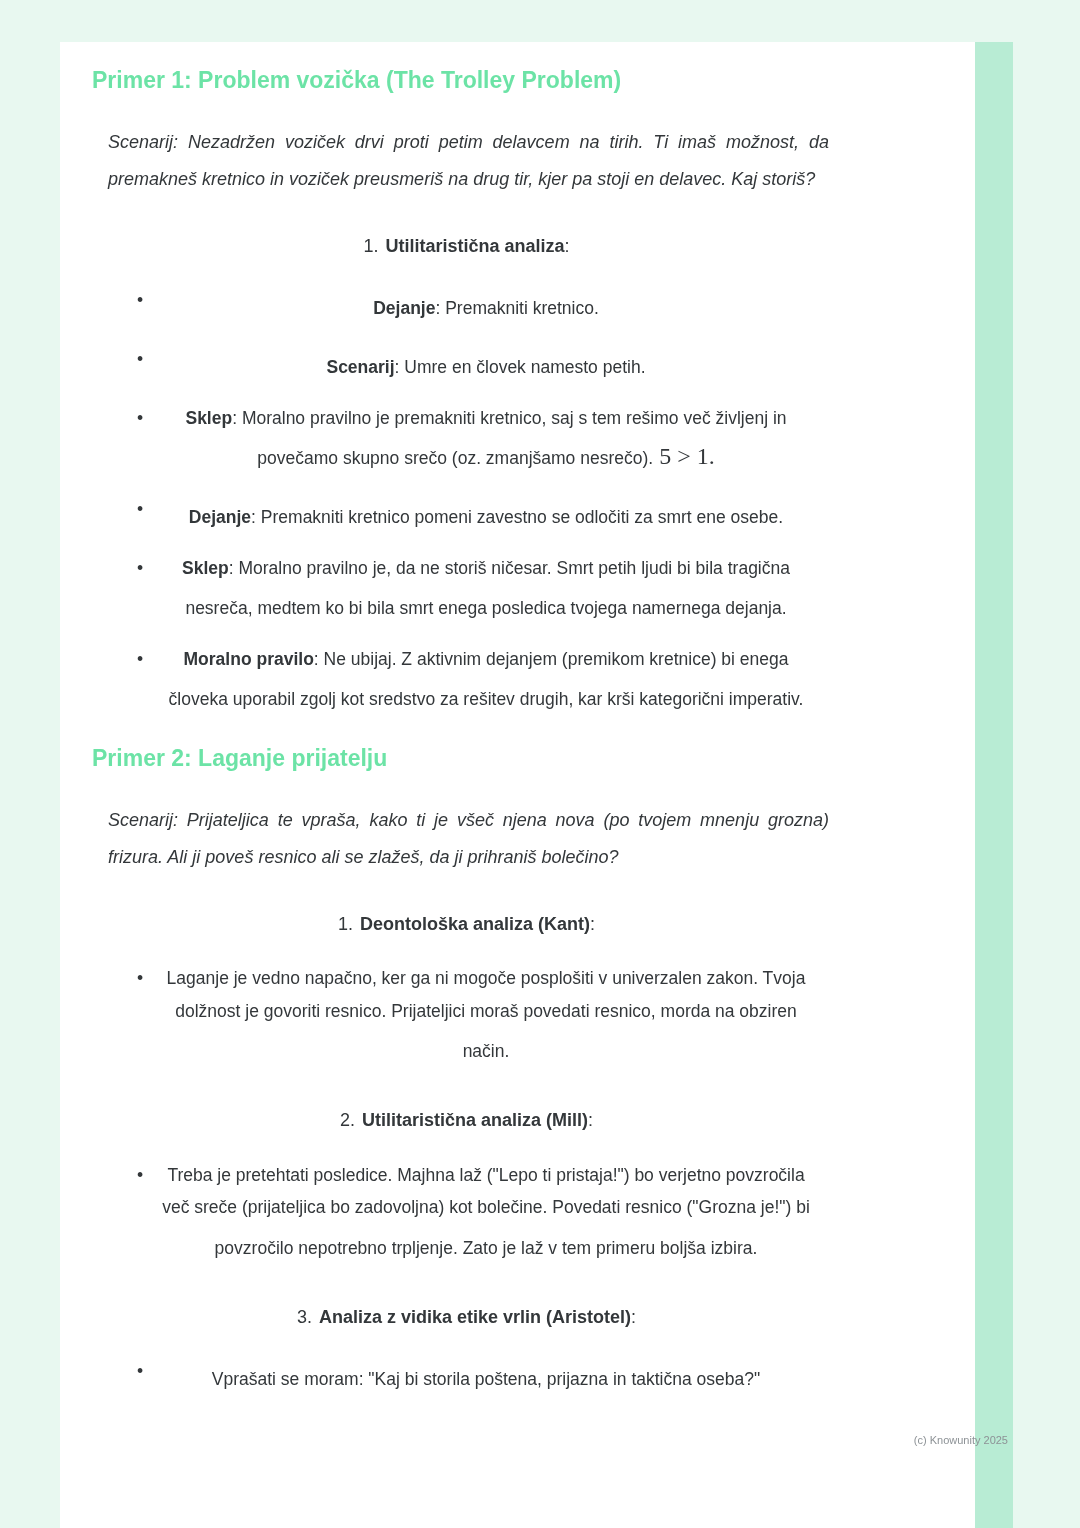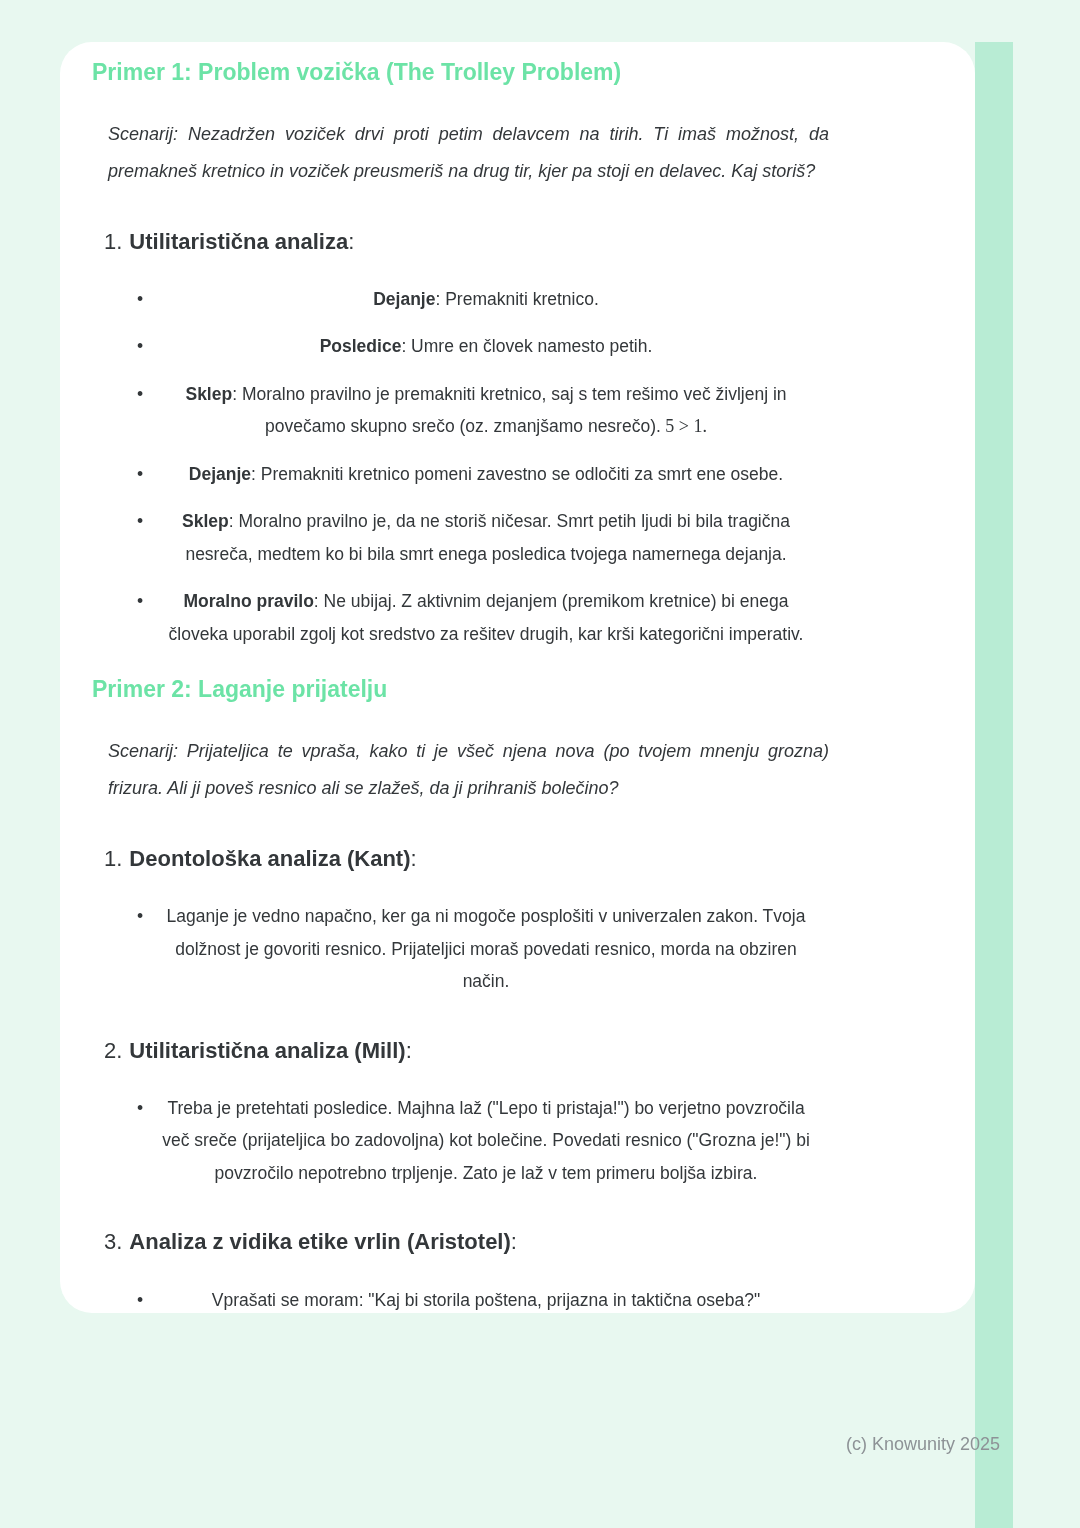--- a/index.html
+++ b/index.html
@@ -14,24 +14,23 @@
   body{font-family:"Liberation Sans",sans-serif;color:var(--text);}
   .viewport{
     position:relative;
     width:1080px;height:1528px;
     background:var(--page-bg);
     overflow:hidden;
   }
   .page{
     position:absolute;
     left:60px;top:42px;
-    width:915px;height:1271px;
+    width:915px;height:1486px;
     background:#ffffff;
-    padding:16px 146px 0 32px;
-    border-radius:32px;
+    padding:24px 146px 0 32px;
   }
   .stripe{
     position:absolute;
     left:975px;top:42px;
     width:38px;height:1486px;
     background:var(--stripe-green);
   }
   .section-title{
     color:var(--heading-green);
     font-size:23px;
@@ -43,23 +42,24 @@
     margin-top:24px;
   }
   .scenario{
     font-style:italic;
     font-size:18px;
     line-height:2.05;
     text-align:justify;
     margin:0 0 34px 16px;
   }
   .num-item{
-    font-size:22px;
+    font-size:18px;
     margin:34px 0 24px 12px;
     line-height:1.6;
+    text-align:center;
   }
   .num-item .num{
     font-weight:400;
     margin-right:7px;
   }
   .b{font-weight:700;}
   .bullets{
     margin-left:64px;
   }
   .bullet{
@@ -72,47 +72,47 @@
   }
   .bullet::before{
     content:"\2022";
     position:absolute;
     left:-19px;
     top:0;
     font-size:17.5px;
   }
   .math{
     font-family:"Liberation Serif",serif;
-    font-size:18px;
+    font-size:24px;
   }
   .footer{
     position:absolute;
     top:1434px;
-    right:80px;
-    font-size:18px;
+    right:72px;
+    font-size:11px;
     color:var(--footer-gray);
     z-index:2;
   }
 </style>
 </head>
 <body>
 
 <div class="viewport">
   <div class="stripe"></div>
 
   <div class="page">
 
     <h2 class="section-title">Primer 1: Problem vozička (The Trolley Problem)</h2>
 
     <p class="scenario">Scenarij: Nezadržen voziček drvi proti petim delavcem na tirih. Ti imaš možnost, da premakneš kretnico in voziček preusmeriš na drug tir, kjer pa stoji en delavec. Kaj storiš?</p>
 
     <div class="num-item"><span class="num">1.</span><span class="b">Utilitaristična analiza</span><span>:</span></div>
     <div class="bullets">
       <div class="bullet"><span class="b">Dejanje</span><span>: Premakniti kretnico.</span><span class="math"></span></div>
-      <div class="bullet"><span class="b">Posledice</span><span>: Umre en človek namesto petih.</span><span class="math"></span></div>
+      <div class="bullet"><span class="b">Scenarij</span><span>: Umre en človek namesto petih.</span><span class="math"></span></div>
       <div class="bullet"><span class="b">Sklep</span><span>: Moralno pravilno je premakniti kretnico, saj s tem rešimo več življenj in povečamo skupno srečo (oz. zmanjšamo nesrečo).</span><span class="math"> 5 &gt; 1.</span></div>
     </div>
 
     <div class="bullets">
       <div class="bullet"><span class="b">Dejanje</span><span>: Premakniti kretnico pomeni zavestno se odločiti za smrt ene osebe.</span><span class="math"></span></div>
       <div class="bullet"><span class="b">Sklep</span><span>: Moralno pravilno je, da ne storiš ničesar. Smrt petih ljudi bi bila tragična nesreča, medtem ko bi bila smrt enega posledica tvojega namernega dejanja.</span><span class="math"></span></div>
       <div class="bullet"><span class="b">Moralno pravilo</span><span>: Ne ubijaj. Z aktivnim dejanjem (premikom kretnice) bi enega človeka uporabil zgolj kot sredstvo za rešitev drugih, kar krši kategorični imperativ.</span><span class="math"></span></div>
     </div>
 
     <h2 class="section-title second">Primer 2: Laganje prijatelju</h2>

